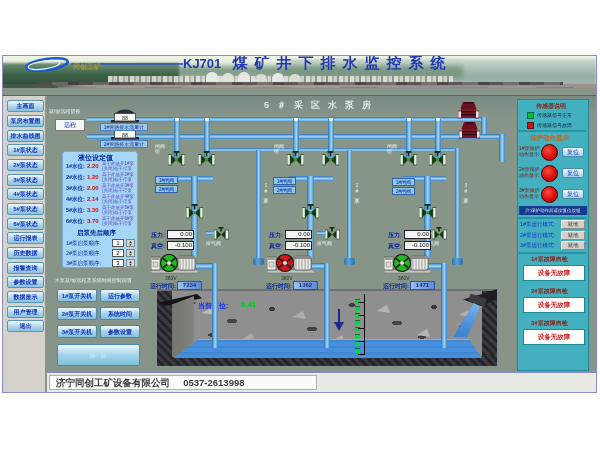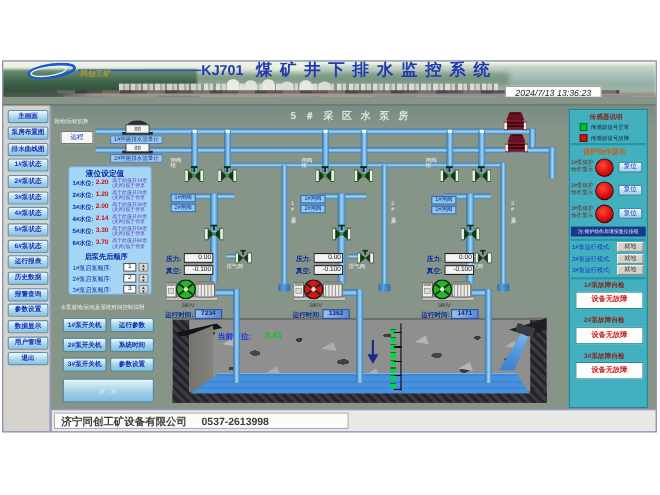--- a/index.html
+++ b/index.html
@@ -42,21 +42,20 @@
 
   <svg class="ab" style="left:20px;top:1px" width="165" height="15">
     <ellipse cx="24" cy="7.5" rx="21" ry="5.5" fill="none" stroke="#1a5acd" stroke-width="2.6" transform="rotate(-8 24 7.5)"></ellipse>
     <ellipse cx="21" cy="8" rx="16" ry="4" fill="none" stroke="#eaf2f8" stroke-width="1.2" transform="rotate(-8 21 8)"></ellipse>
     <rect x="48" y="6.2" width="112" height="1.5" fill="#2a52c0"></rect>
     <text x="50" y="12" font-size="7" fill="#ad9a28" font-weight="bold">同创工矿</text>
   </svg>
 
   <div class="t" style="left:180px;top:-2px;font-size:13px;font-weight:bold;color:#2038b0">KJ701<span style="font-size:15px;letter-spacing:7px"> 煤矿井下排水监控系统</span></div>
 
-  <div class="ab" style="left:456px;top:22px;width:88px;height:14px;background:#fdfdfb;border:1px solid #9a9a96;box-sizing:border-box;font-size:8px;font-style:italic;color:#20242c;text-align:center;line-height:12px">2024/7/13 13:36:23</div>
 </div>
 
 <div class="ab" style="left:3px;top:95px;width:593px;height:1px;background:#55655e"></div>
 
 <div class="ab" style="left:3px;top:96px;width:43px;height:296px;background:#d5d2cb;border-right:1px solid #8a8acd;box-sizing:border-box"></div>
 
 <div class="navbtn" style="top:100px">主画面</div>
 
 <div class="navbtn" style="top:115px">泵房布置图</div>
 

